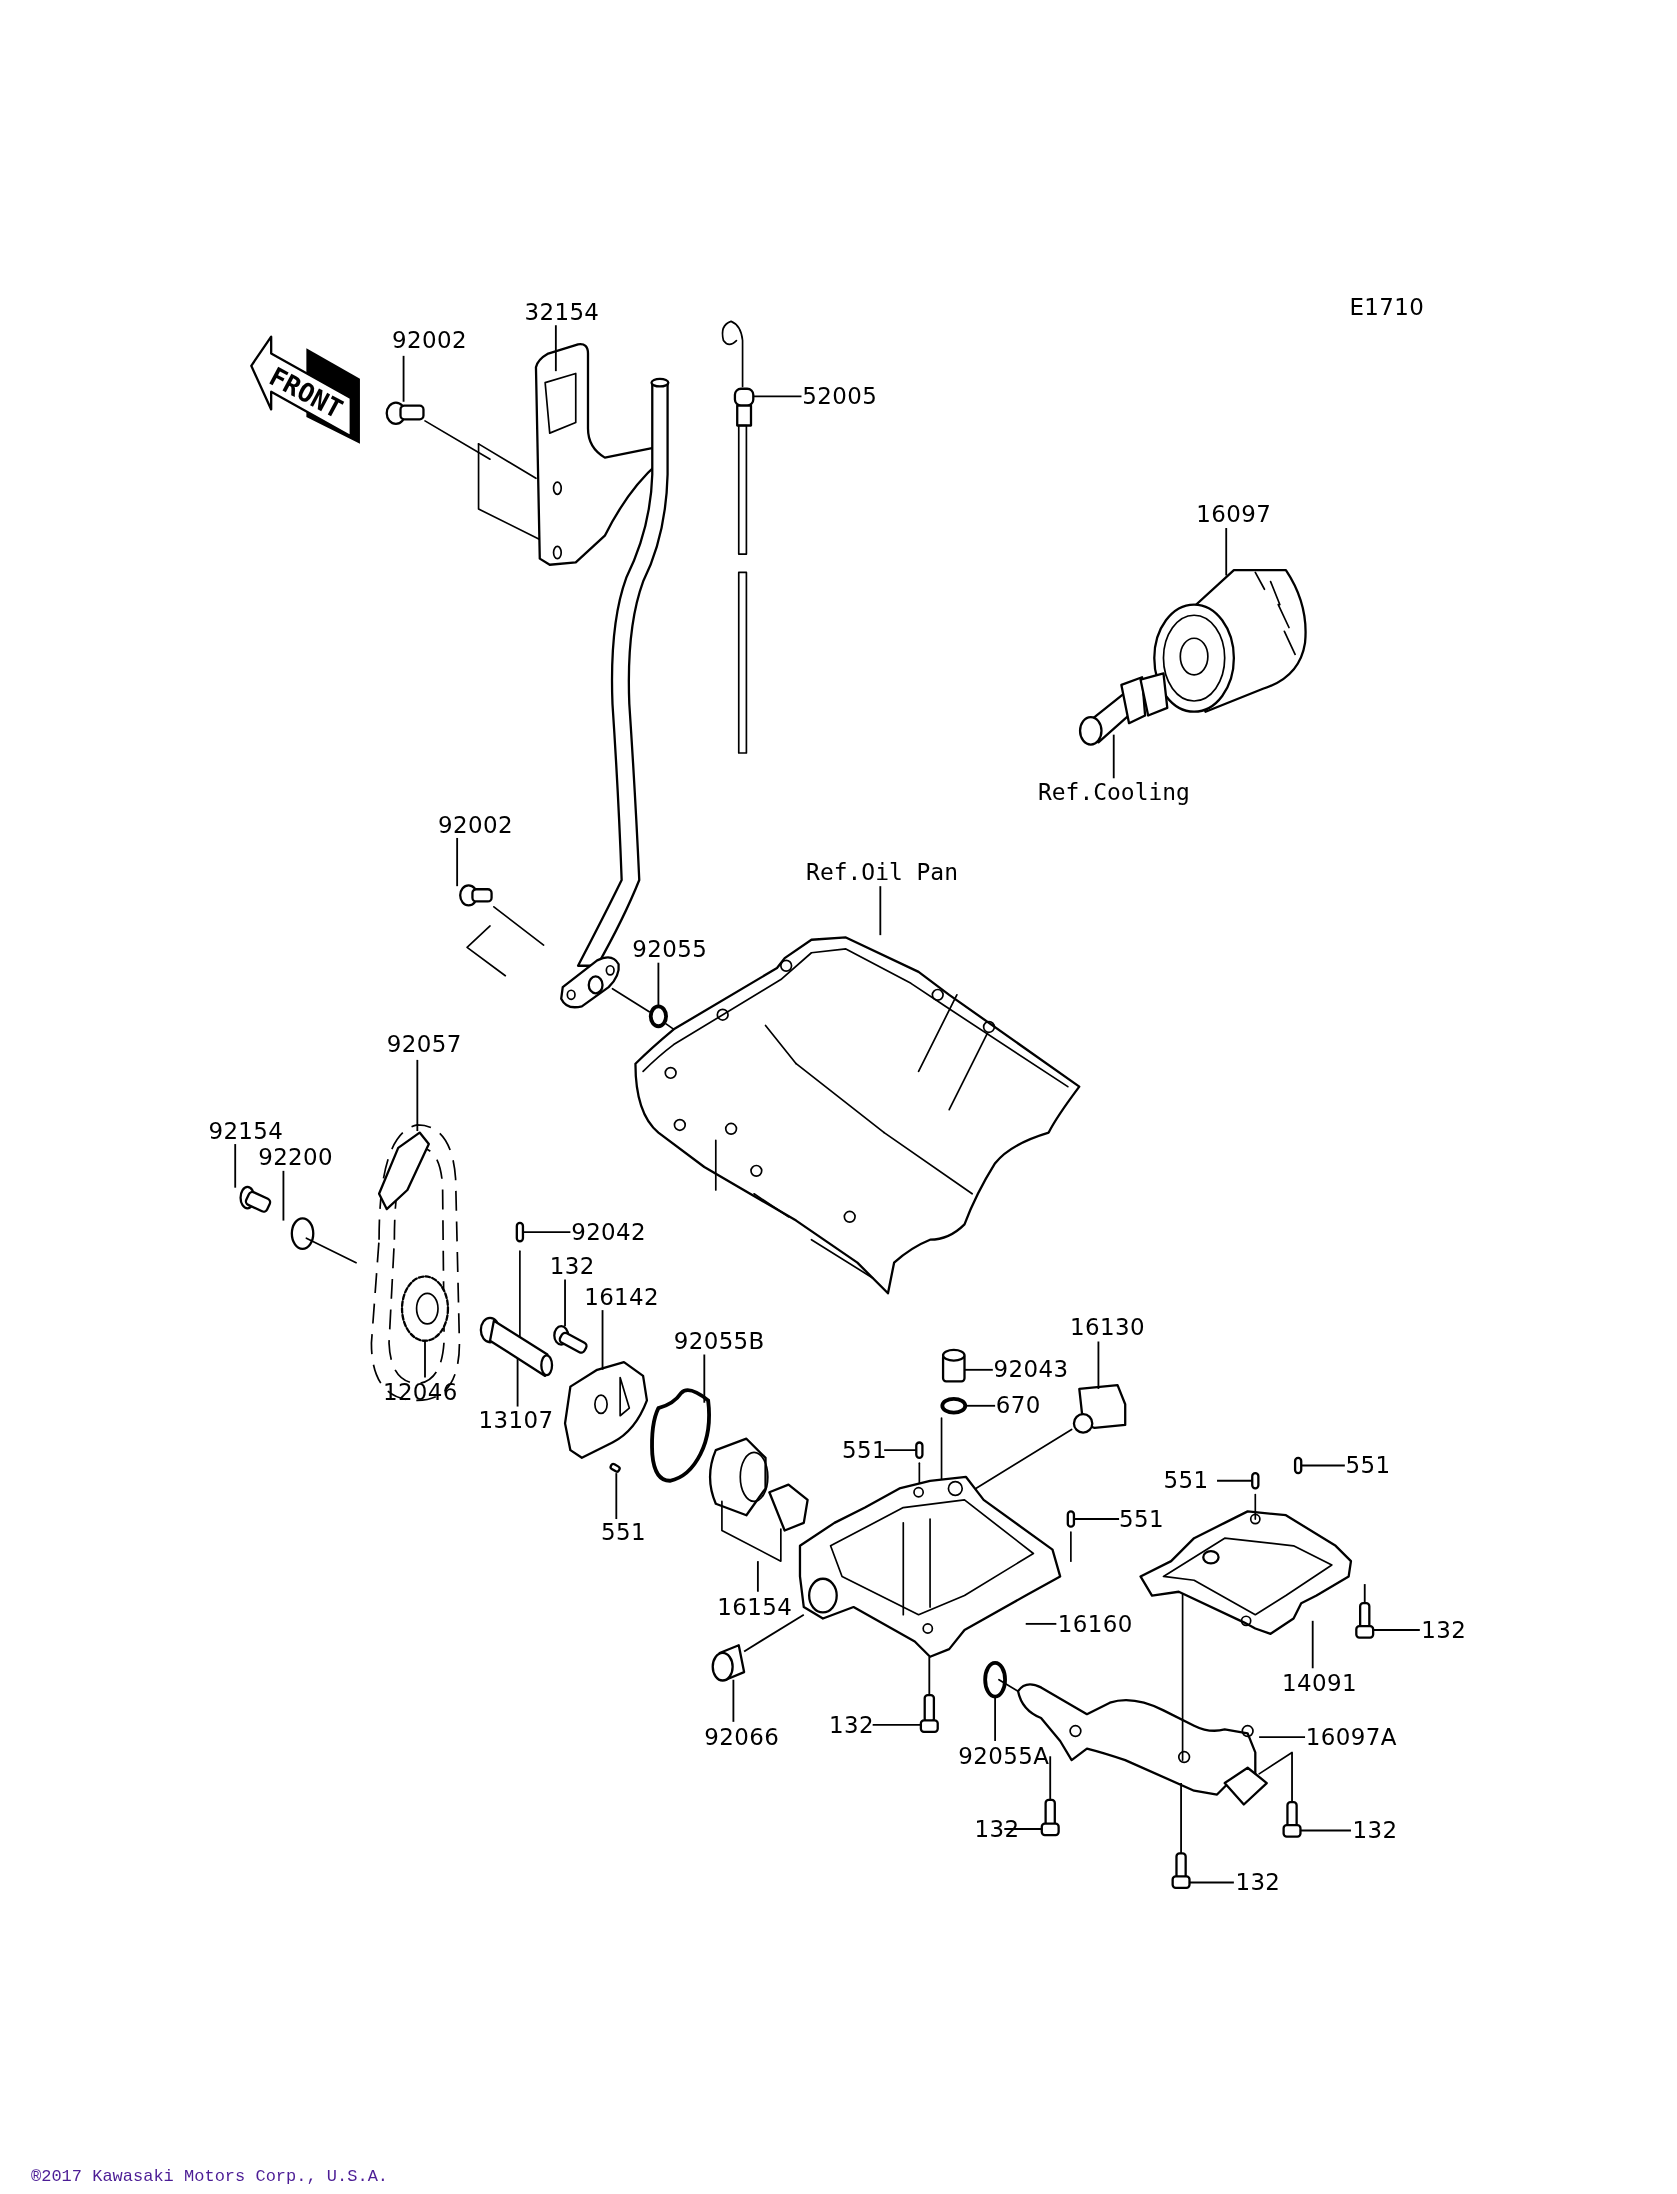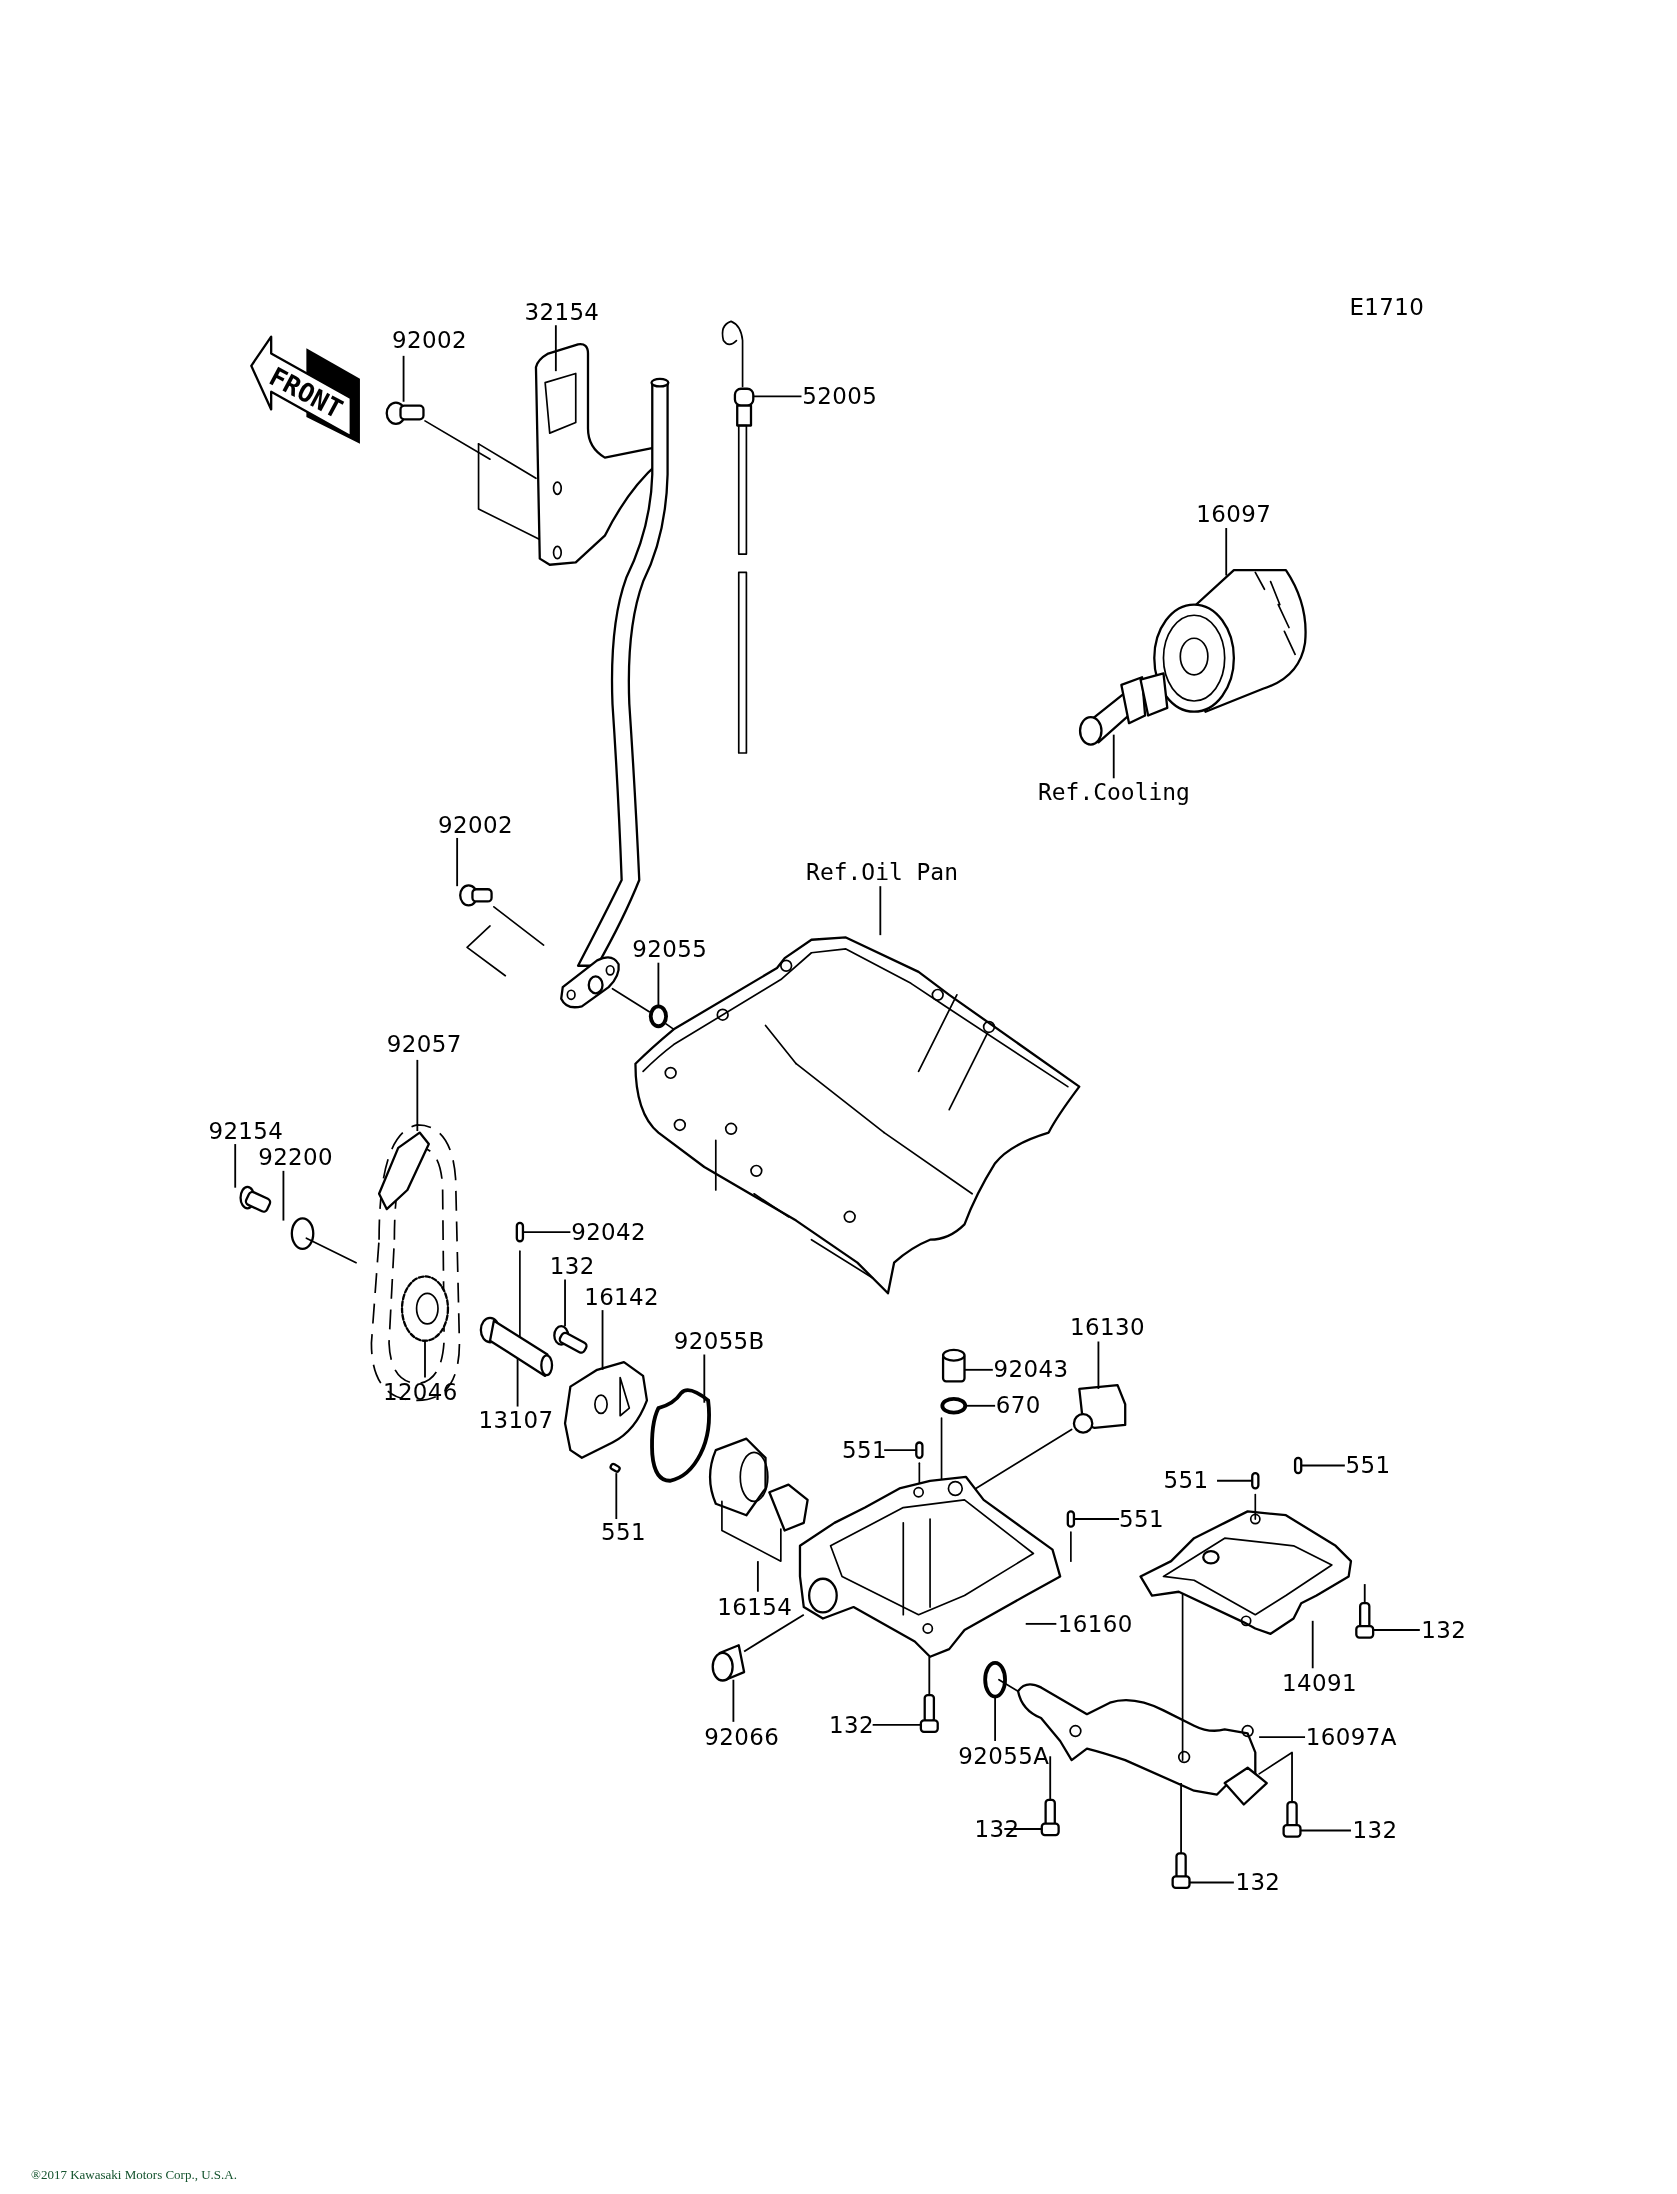--- a/index.html
+++ b/index.html
@@ -6,21 +6,21 @@
   body { width: 1678px; height: 2194px; position: relative; overflow: hidden; }
   #diagram { position: absolute; left: 0; top: 0; width: 1678px; height: 2194px; }
   .part { fill: #ffffff; stroke: #000000; stroke-width: 3; stroke-linejoin: round; stroke-linecap: round; }
   .thin { fill: none; stroke: #000000; stroke-width: 2.2; stroke-linecap: round; stroke-linejoin: round; }
   .dash { fill: none; stroke: #000000; stroke-width: 2.2; stroke-dasharray: 26 14; }
   .leader { fill: none; stroke: #000000; stroke-width: 2.4; }
   .ring { fill: none; stroke: #000000; stroke-width: 5; }
   .lbl { font-family: "DejaVu Sans", sans-serif; font-size: 30px; fill: #000000; letter-spacing: 0.5px; }
   .ref { font-family: "DejaVu Sans Mono", monospace; font-size: 30px; fill: #000000; }
   .front-txt { font-family: "DejaVu Sans Mono", monospace; font-weight: bold; font-size: 34px; fill: #000000; }
-  #copyright { position: absolute; left: 31px; top: 2167px; font-family: Liberation Serif, serif; font-size: 13px; color: #14532d; }
+  #copyright { position: absolute; left: 31px; top: 2167px; font-family: Liberation Mono, monospace; font-size: 17px; color: #4c1d95; }
 </style>
 </head>
 <body>
 
 <svg id="diagram" viewBox="0 0 2192 2867" xmlns="http://www.w3.org/2000/svg">
 
   <text class="lbl" x="1763" y="412">E1710</text>
 
   <g>
     <polygon points="400,455 470,495 470,580 400,545" fill="#000"></polygon>

